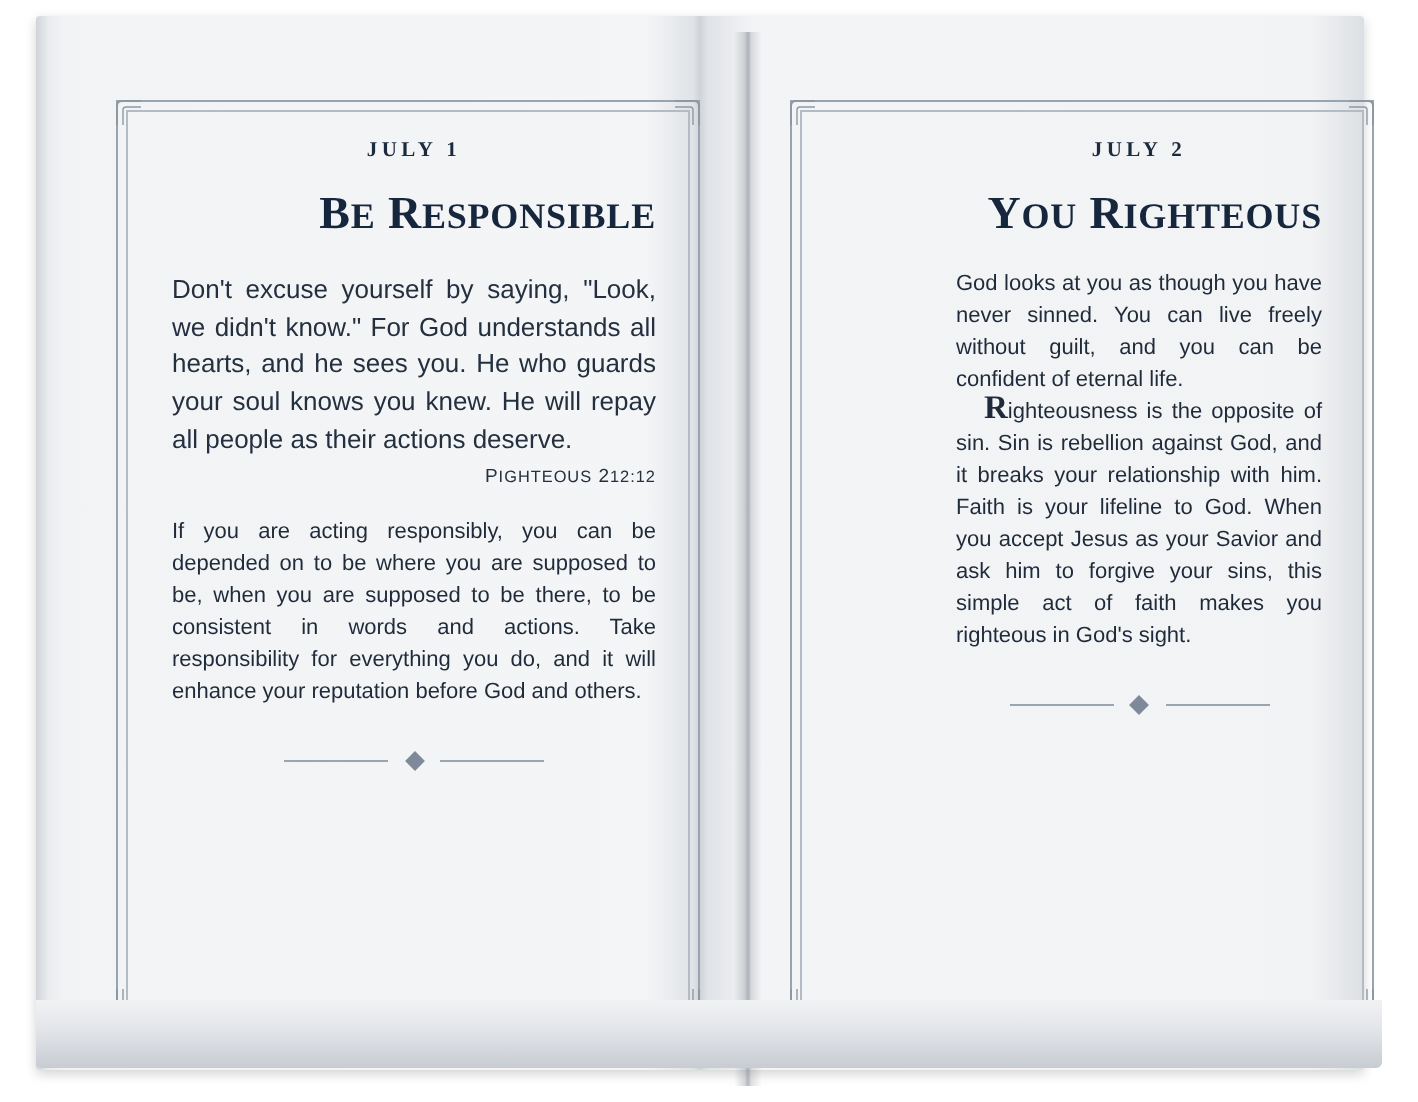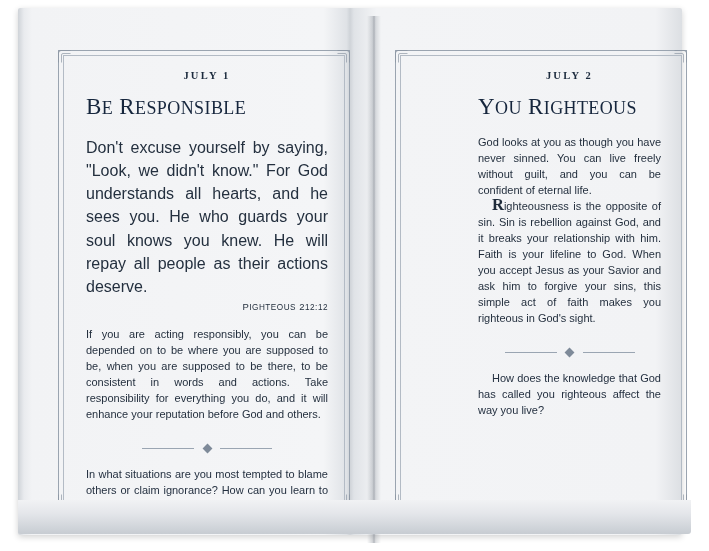--- a/index.html
+++ b/index.html
@@ -97,33 +97,33 @@
   .date {
     text-align: center;
     font-family: "Liberation Serif", serif;
     font-size: 10.5px;
     letter-spacing: 2.2px;
     color: #1b2a3d;
     font-weight: 700;
     margin-bottom: 13px;
   }
   .title {
-    text-align: left;
+    text-align: right;
     font-family: "Liberation Serif", serif;
     color: #16263d;
-    font-weight: 400;
+    font-weight: 700;
     font-size: 23px;
     line-height: 1.12;
     letter-spacing: 0.4px;
   }
   .title .sm { font-size: 18px; }
 
   .verse {
     margin-top: 16px;
-    font-size: 16px;
+    font-size: 13px;
     line-height: 1.45;
     text-align: justify;
     color: #24303f;
   }
   .verse-ref {
     margin-top: 3px;
     text-align: right;
     font-size: 9.5px;
     letter-spacing: 0.5px;
     color: #24303f;
@@ -221,21 +221,20 @@
       <div class="verse-ref"><span>P</span><span class="sc">IGHTEOUS</span> <span>2</span><span class="sc">12:12</span></div>
 
       <div class="body-p">If you are acting responsibly, you can be depended on to be where you are supposed to be, when you are supposed to be there, to be consistent in words and actions. Take responsibility for everything you do, and it will enhance your reputation before God and others.</div>
 
       <div class="ornament">
         <span class="bar l"></span>
           <span class="dia"></span>
           <span class="bar r"></span>
       </div>
 
-      <div class="question">In what situations are you most tempted to blame others or claim ignorance? How can you learn to take responsibility when you need to?</div>
     </div>
   </div>
 
   <div class="page right">
     <div class="page-border">
       <span class="corner c-tl">
         <svg width="13" height="13" viewBox="0 0 13 13">
             <path d="M0.5 12.5 L0.5 3 Q0.5 0.5 3 0.5 L12.5 0.5" fill="none" stroke="currentColor" stroke-width="1"></path>
             <path d="M3.5 12.5 L3.5 5 Q3.5 3.5 5 3.5 L12.5 3.5" fill="none" stroke="currentColor" stroke-width="0.7"></path>
           </svg>
@@ -268,19 +267,18 @@
 
       <div class="body-p">God looks at you as though you have never sinned. You can live freely without guilt, and you can be confident of eternal life.</div>
       <div class="body-p"><span class="dropcap">R</span><span>ighteousness is the opposite of sin. Sin is rebellion against God, and it breaks your relationship with him. Faith is your lifeline to God. When you accept Jesus as your Savior and ask him to forgive your sins, this simple act of faith makes you righteous in God's sight.</span></div>
 
       <div class="ornament">
         <span class="bar l"></span>
           <span class="dia"></span>
           <span class="bar r"></span>
       </div>
 
-      <div class="question">How does the knowledge that God has called you righteous affect the way you live?</div>
     </div>
   </div>
 
   <div id="gutter"></div>
 </div>
 <div id="edge-bottom"></div>
 
 </body></html>

